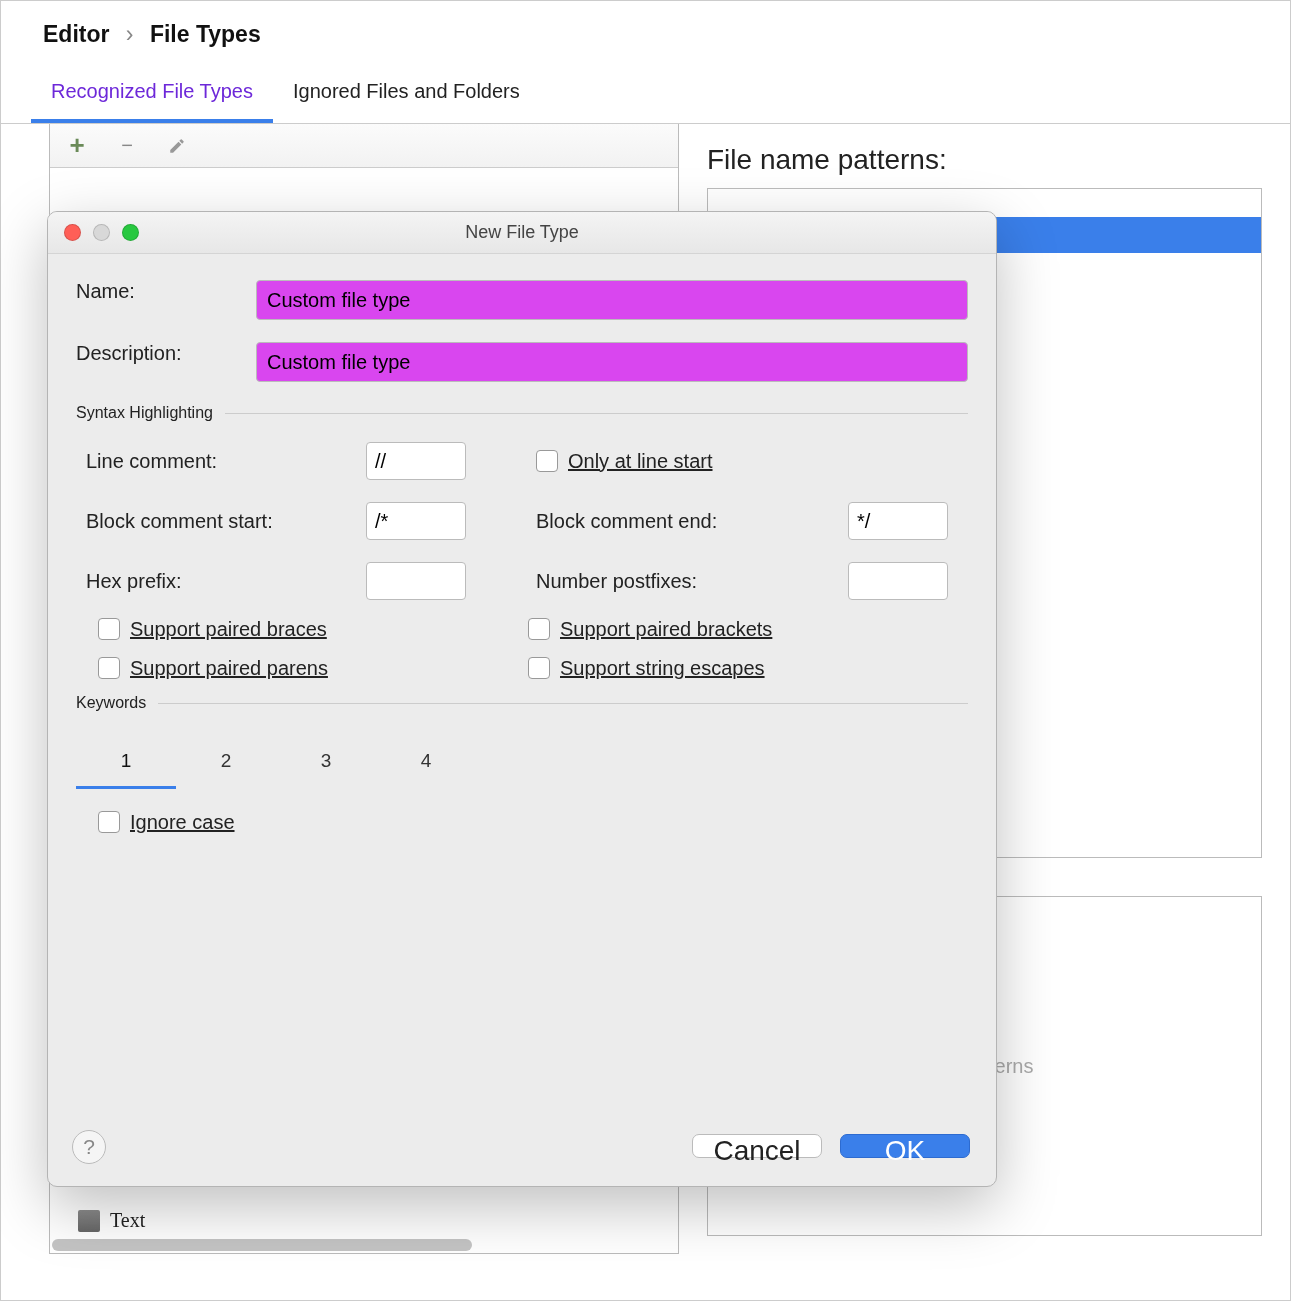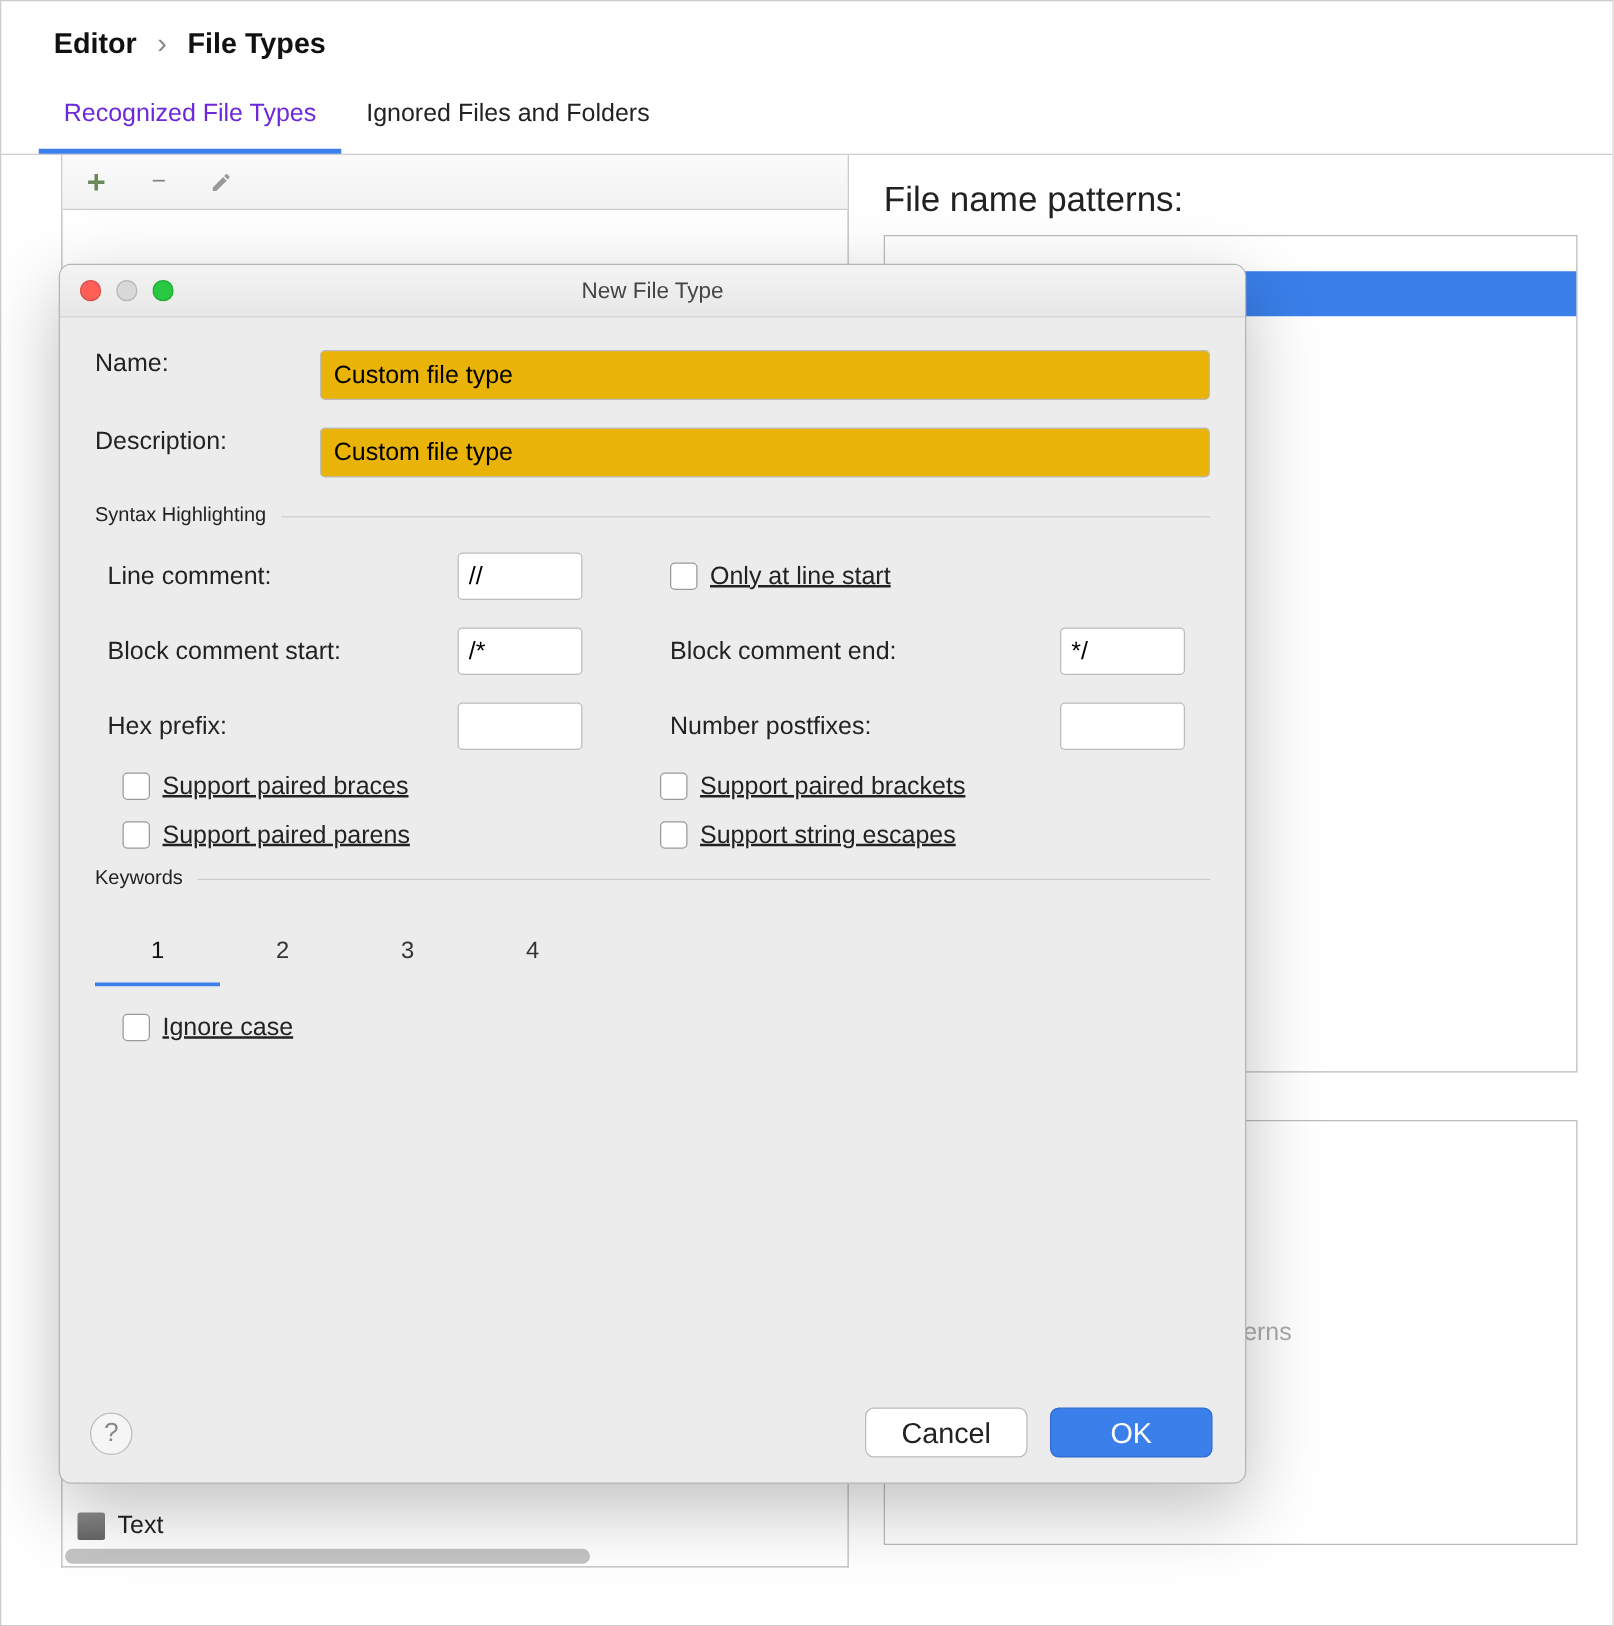--- a/index.html
+++ b/index.html
@@ -61,21 +61,22 @@
   border-bottom: 1px solid #ccc;
   background: linear-gradient(#fbfbfb,#f2f2f2);
   align-items: center;
   height: 44px;
 }
 .tb-icon { width: 22px; height: 22px; display:flex; align-items:center; justify-content:center; color:#888; cursor:pointer; font-size: 20px; }
 .tb-icon.plus { color: #6a8a58; font-weight: bold; font-size: 26px; }
 .left-list {
   position: absolute;
   bottom: 16px;
-  left: 4px;
+  left: 20px;
+  font-family: Liberation Serif, serif;
 }
 .left-scroll {
   position: absolute;
   bottom: 0;
   left: 0;
   width: 100%;
   height: 16px;
   display:flex;
 }
 .left-scroll .thumb { background:#c4c4c4; height:12px; width:420px; border-radius:6px; margin:2px 2px; }
@@ -129,21 +130,21 @@
 .traffic { display:flex; gap:12px; padding-left:16px;}
 .light { width:17px; height:17px; border-radius:50%; border:1px solid rgba(0,0,0,0.15);}
 .light.red{background:#ff5f57;} .light.grey{background:#d8d8d8;} .light.green{background:#28c840;}
 .dialog-title { position:absolute; left:0; right:0; text-align:center; font-size:18px; color:#444; }
 
 .dialog-body { padding: 26px 28px 0 28px; }
 .form-row { display:flex; align-items:flex-start; margin-bottom: 22px; }
 .form-row label { width: 180px; font-size: 20px; color:#222;}
 .form-row input.wide {
   flex:1; height: 40px; border:1px solid #bbb; border-radius:4px;
-  font-size: 20px; padding: 4px 10px; background:#eab308;
+  font-size: 20px; padding: 4px 10px; background:#d946ef;
 }
 .section-head { display:flex; align-items:center; margin: 18px 0 20px 0;}
 .section-head .sh-label { font-size:16px; color:#222; padding-right: 12px;}
 .section-head .sh-line { flex:1; height:1px; background:#ccc;}
 .grid-syntax { display:grid; grid-template-columns: 280px 110px 60px auto 110px; row-gap: 22px; align-items:center; padding: 0 10px;}
 .grid-syntax label { font-size:20px; color:#222;}
 .grid-syntax input.small {
   width: 100px; height: 38px; border:1px solid #bbb; border-radius:4px;
   font-size:20px; padding:4px 8px; background:#fff;
 }
@@ -166,21 +167,21 @@
   display:flex; align-items:center; justify-content:flex-end;
   gap:18px; padding: 0 26px;
 }
 .help-btn {
   position:absolute; left:24px; bottom:22px;
   width:34px; height:34px; border-radius:50%; border:1px solid #bbb;
   display:flex; align-items:center; justify-content:center;
   color:#888; font-size:21px; cursor:pointer; background:#f5f5f5;
 }
 .btn {
-  height:40px; min-width:130px; border-radius:7px; font-size:23px;
+  height:24px; min-width:130px; border-radius:7px; font-size:28px;
   cursor:pointer; border:1px solid #bbb; background:#fff; color:#222;
 }
 .btn.primary { background:#3a7fea; color:#fff; border:1px solid #2d6bd0;}
 </style>
 </head>
 <body>
 
 <div class="main-panel">
 
   <div class="breadcrumb">

